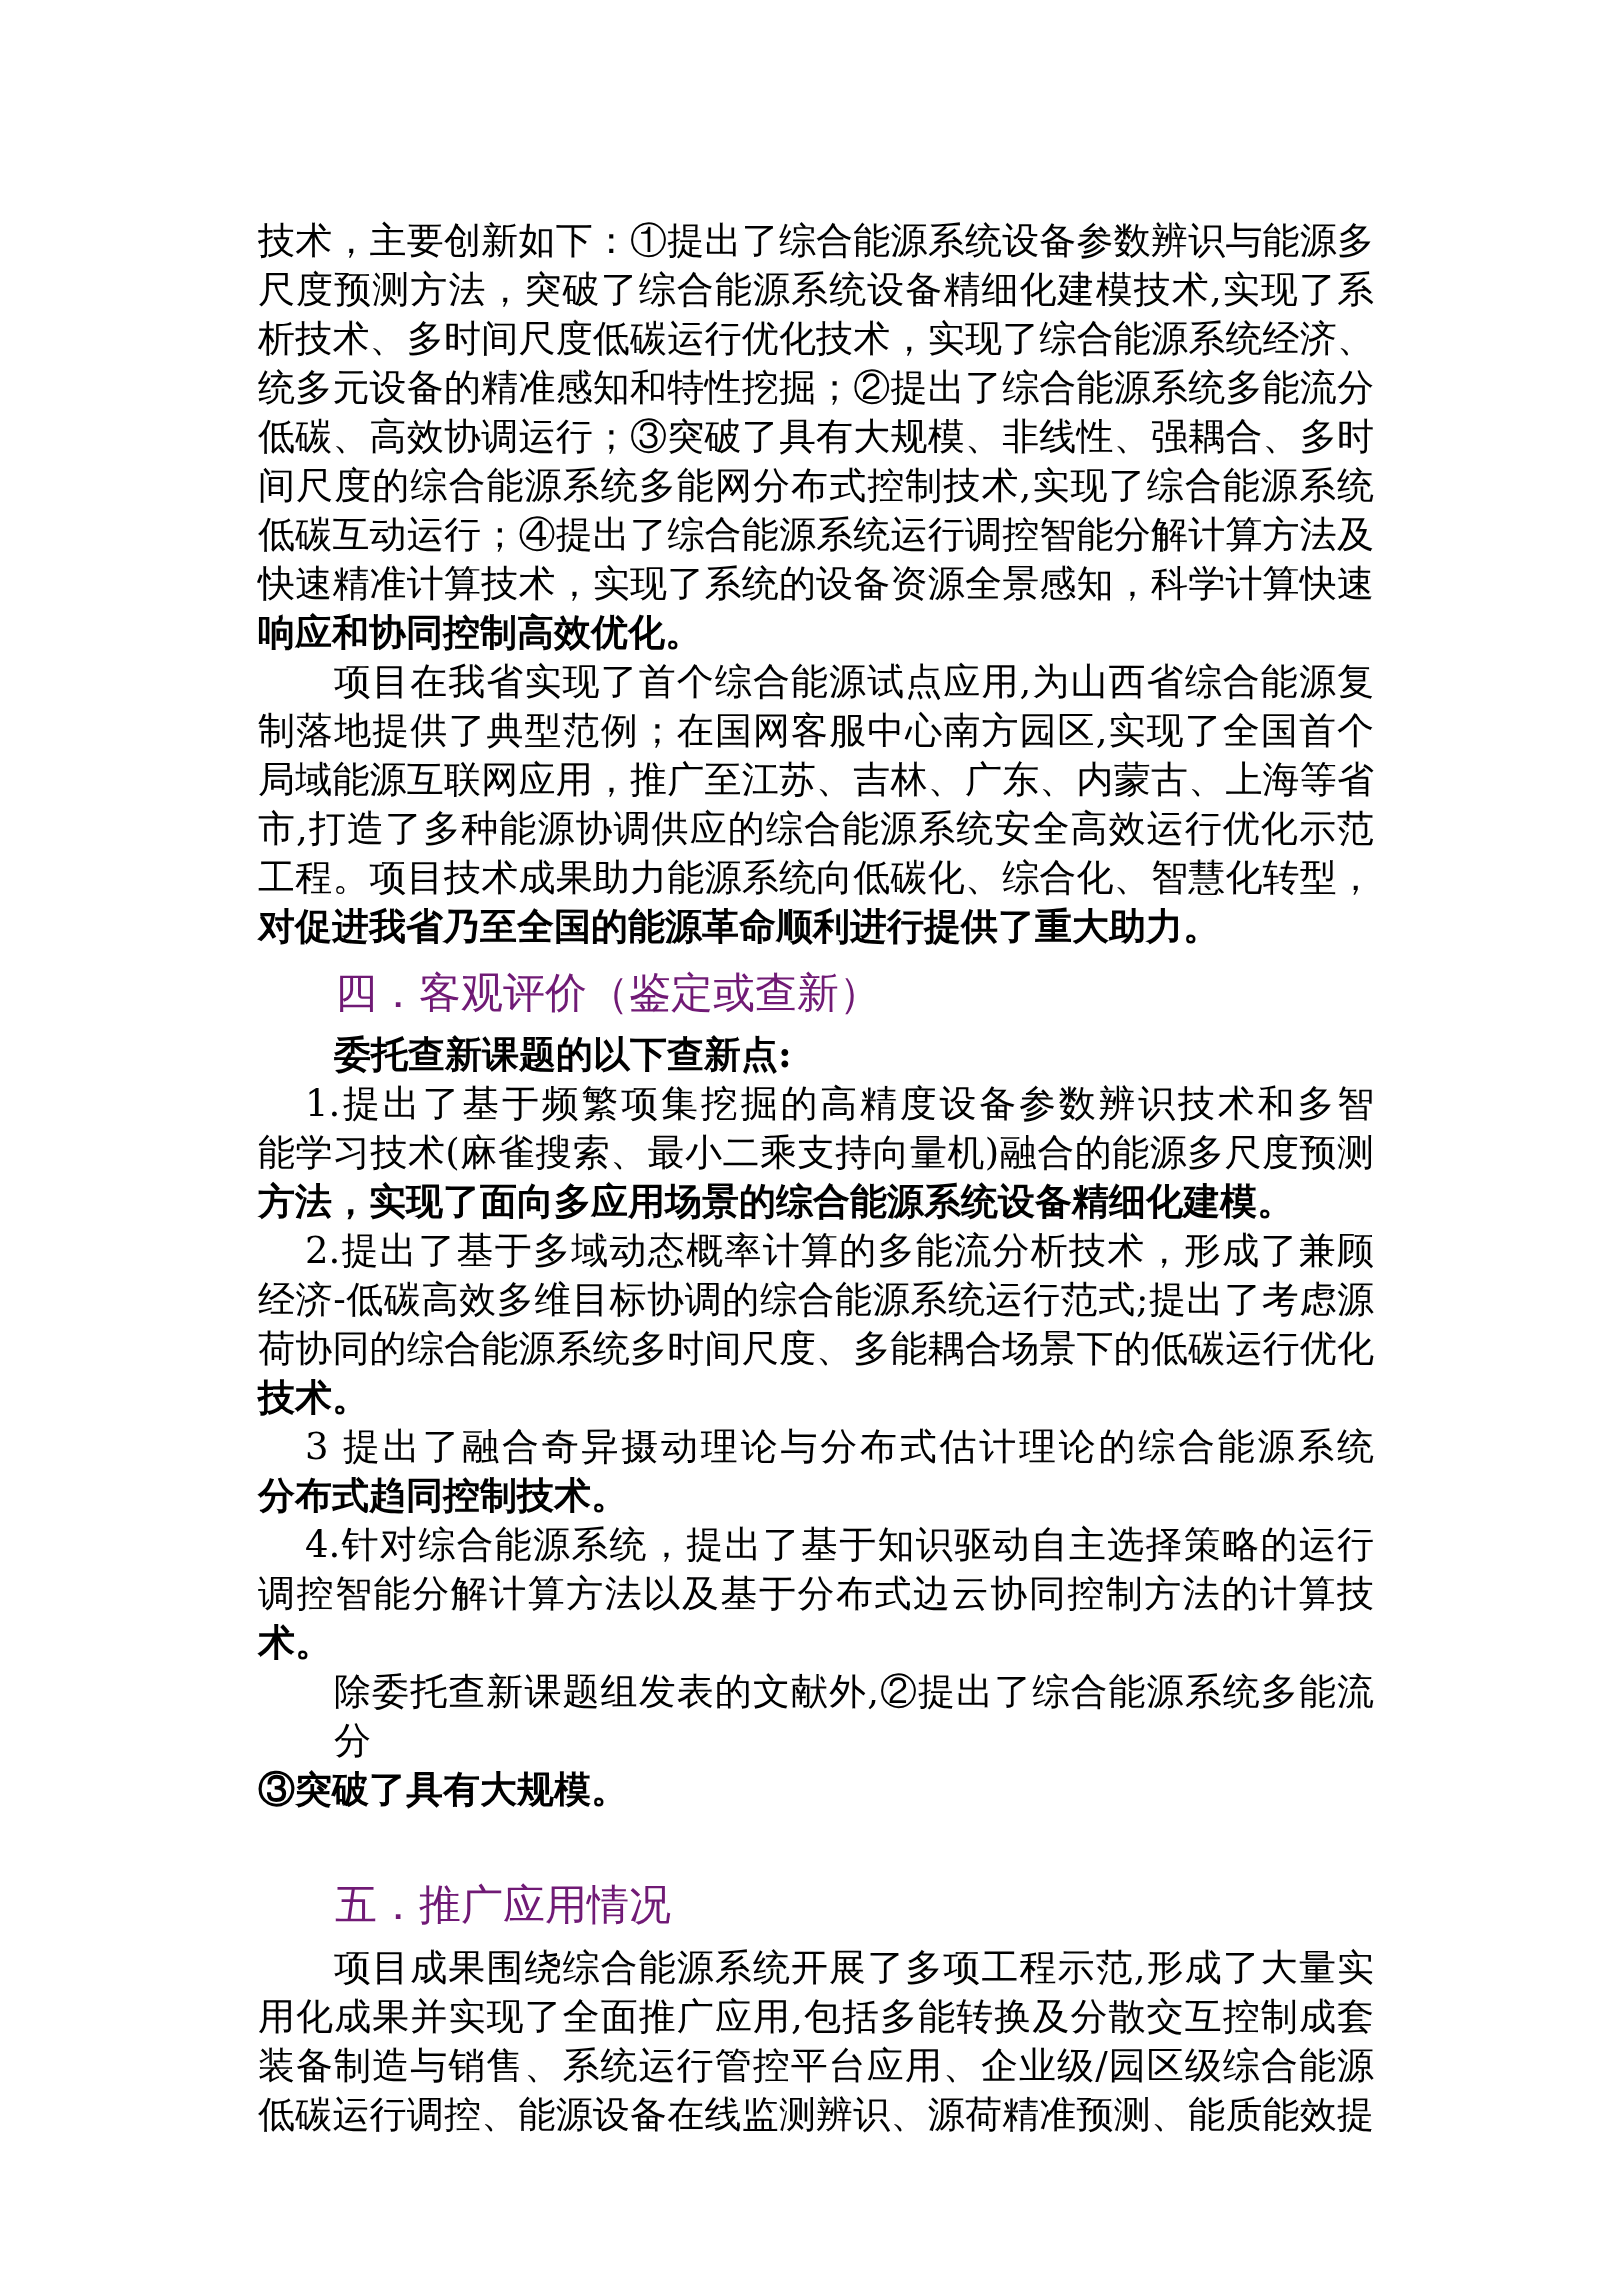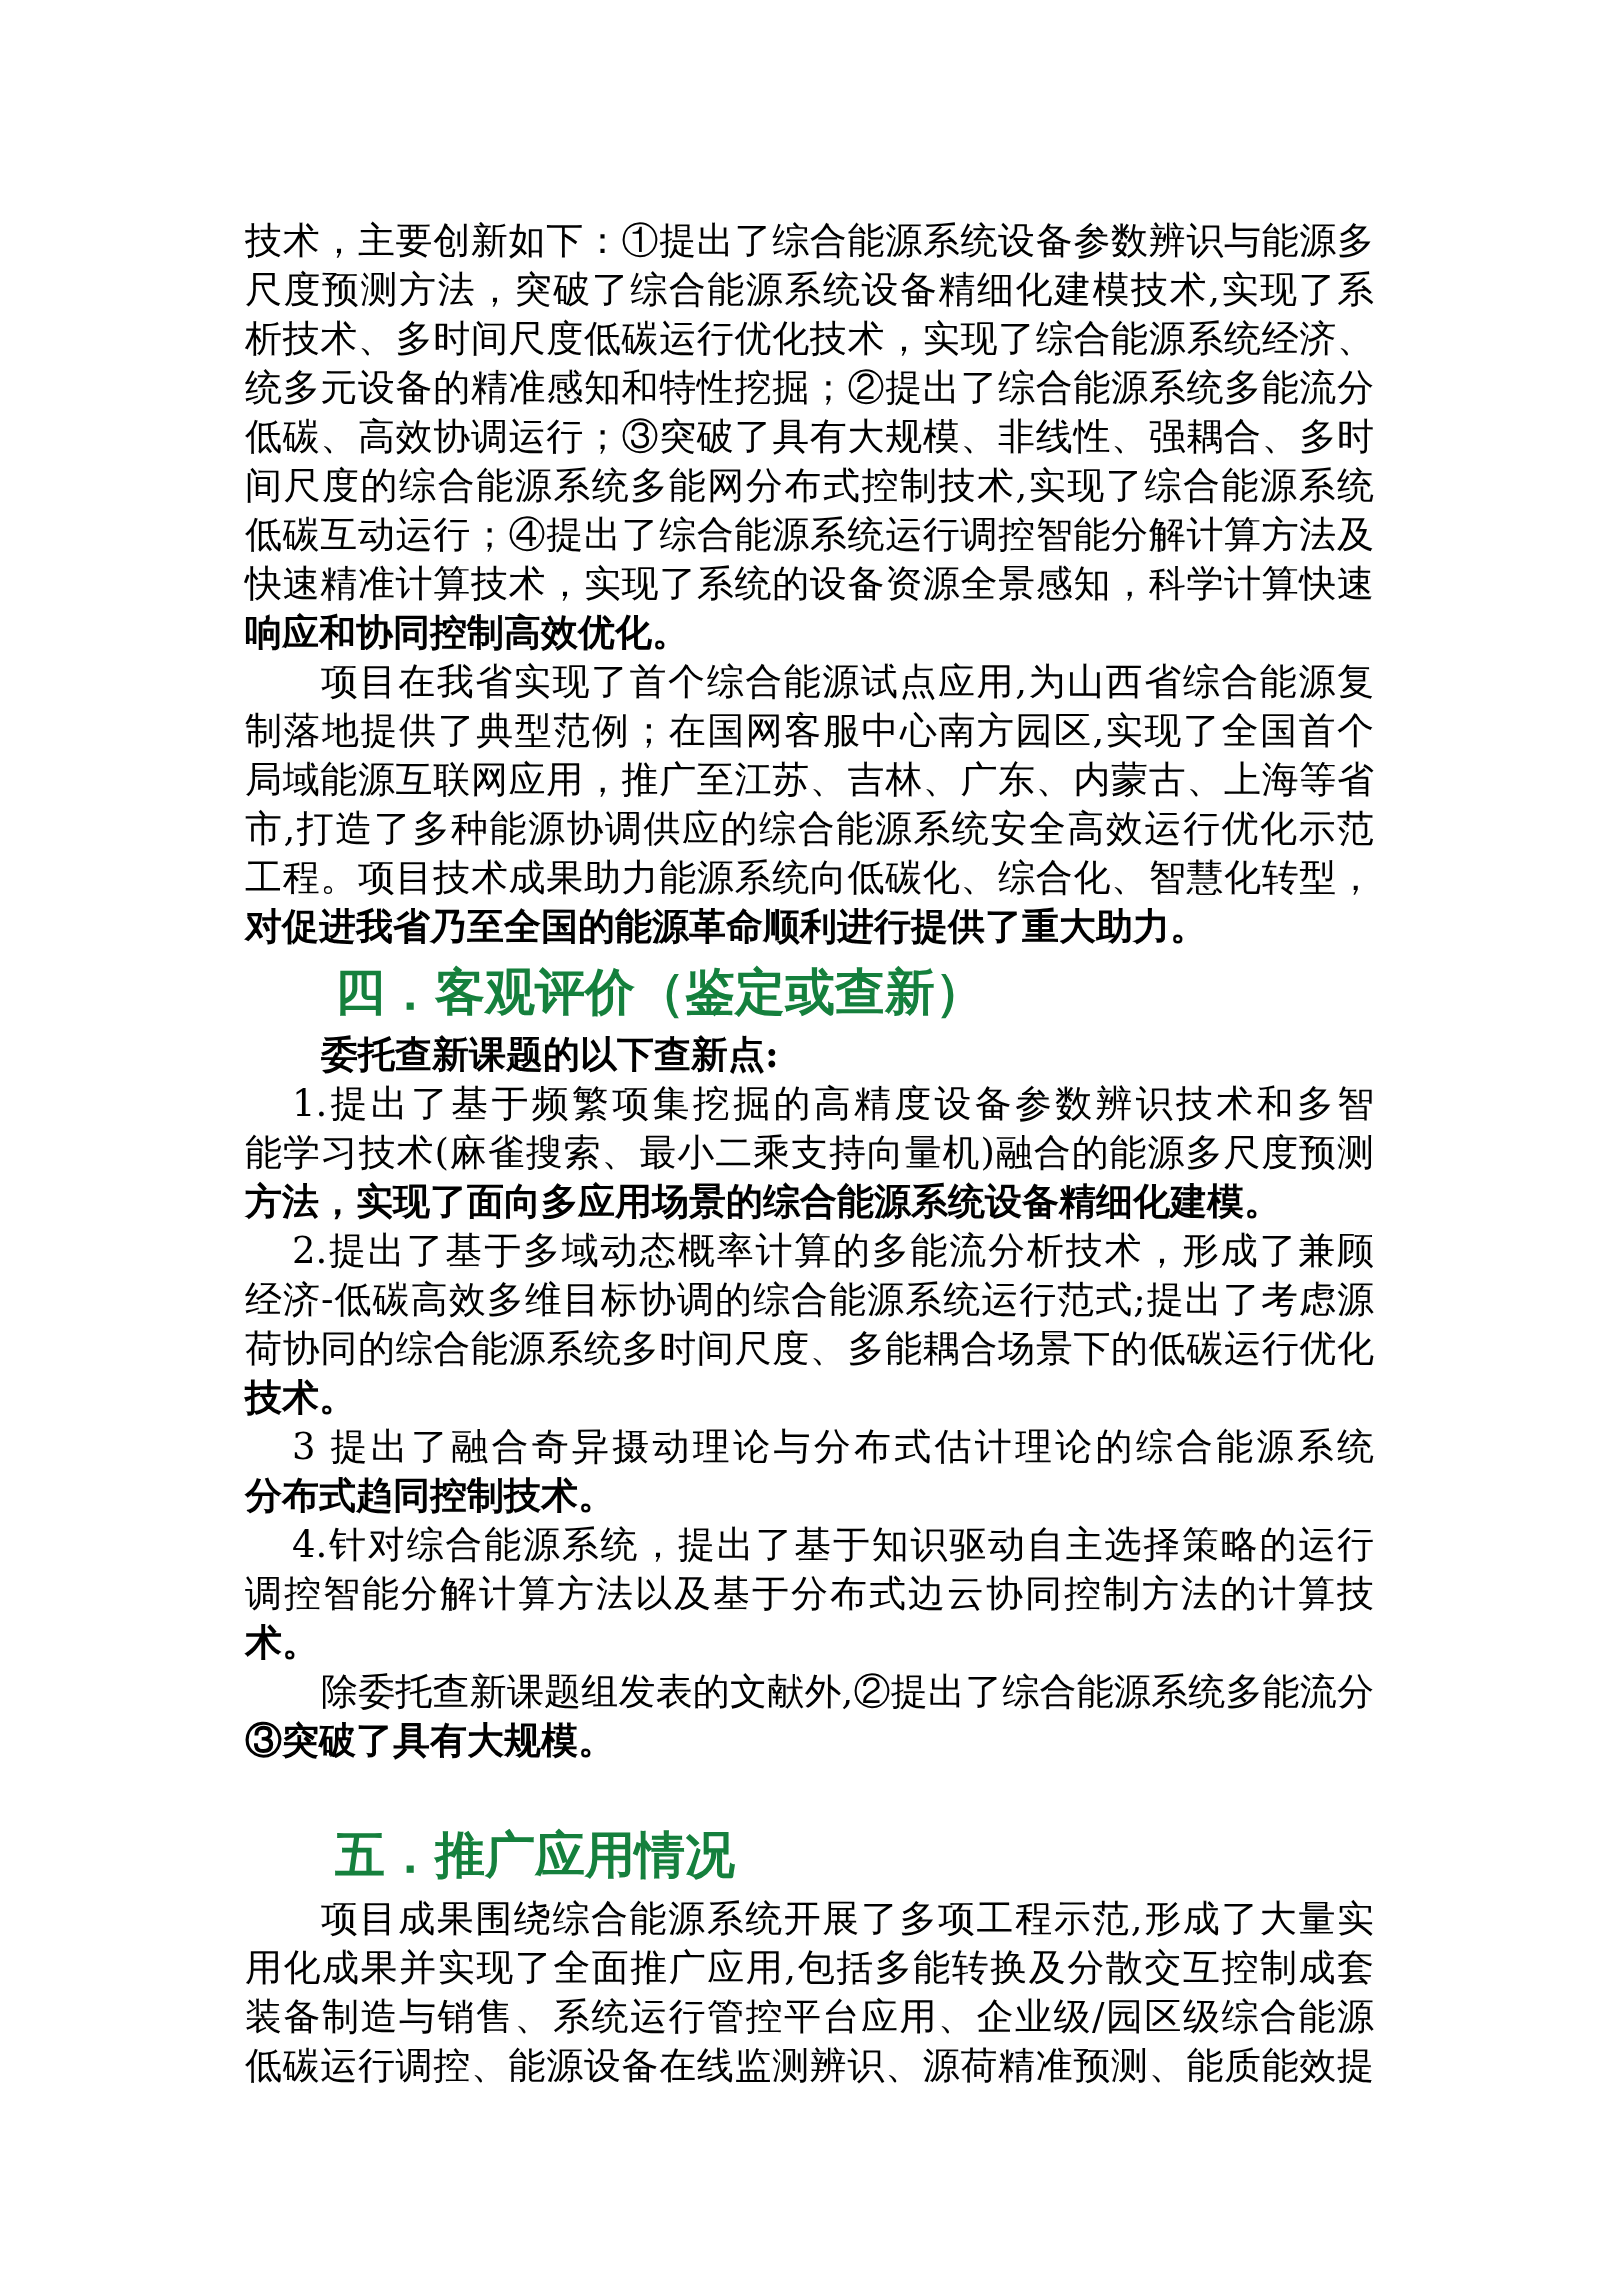--- a/index.html
+++ b/index.html
@@ -18,38 +18,39 @@
     color: #000000;
     font-family: "DejaVu Serif", serif;
     font-size: 37px;
     line-height: 49px;
   }
   
   .ln {
     text-align: justify;
     text-align-last: justify;
     min-height: 49px;
+    margin-left: 13px;
   }
   .ln.end {            
     text-align: left;
     text-align-last: left;
     font-weight: bold;
   }
   .ln.i2 { padding-left: 76px; }   
   .ln.i1 { padding-left: 47px; }   
   .ln.blank { height: 49px; }    
   
   .h {
     font-family: "Liberation Sans", "DejaVu Sans", sans-serif;
-    font-weight: 700;
-    font-size: 50px;
+    font-weight: 400;
+    font-size: 42px;
     line-height: 53px;
     margin: 14.7px 0 11.8px 0;
     padding-left: 90px;
-    color: #15803d;
+    color: #701a75;
     text-align: left;
   }
 </style>
 </head>
 <body>
 
 <div class="page">
   <div class="content">
 
     <section>

